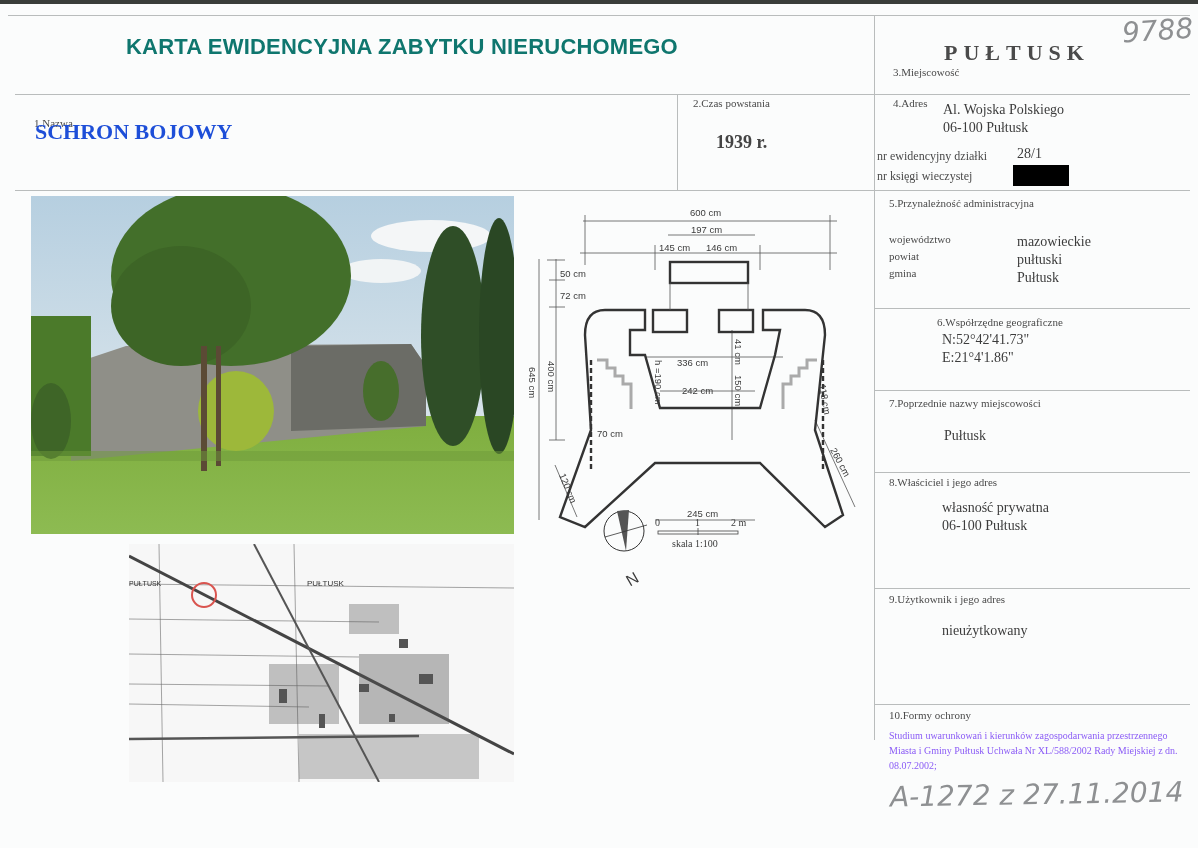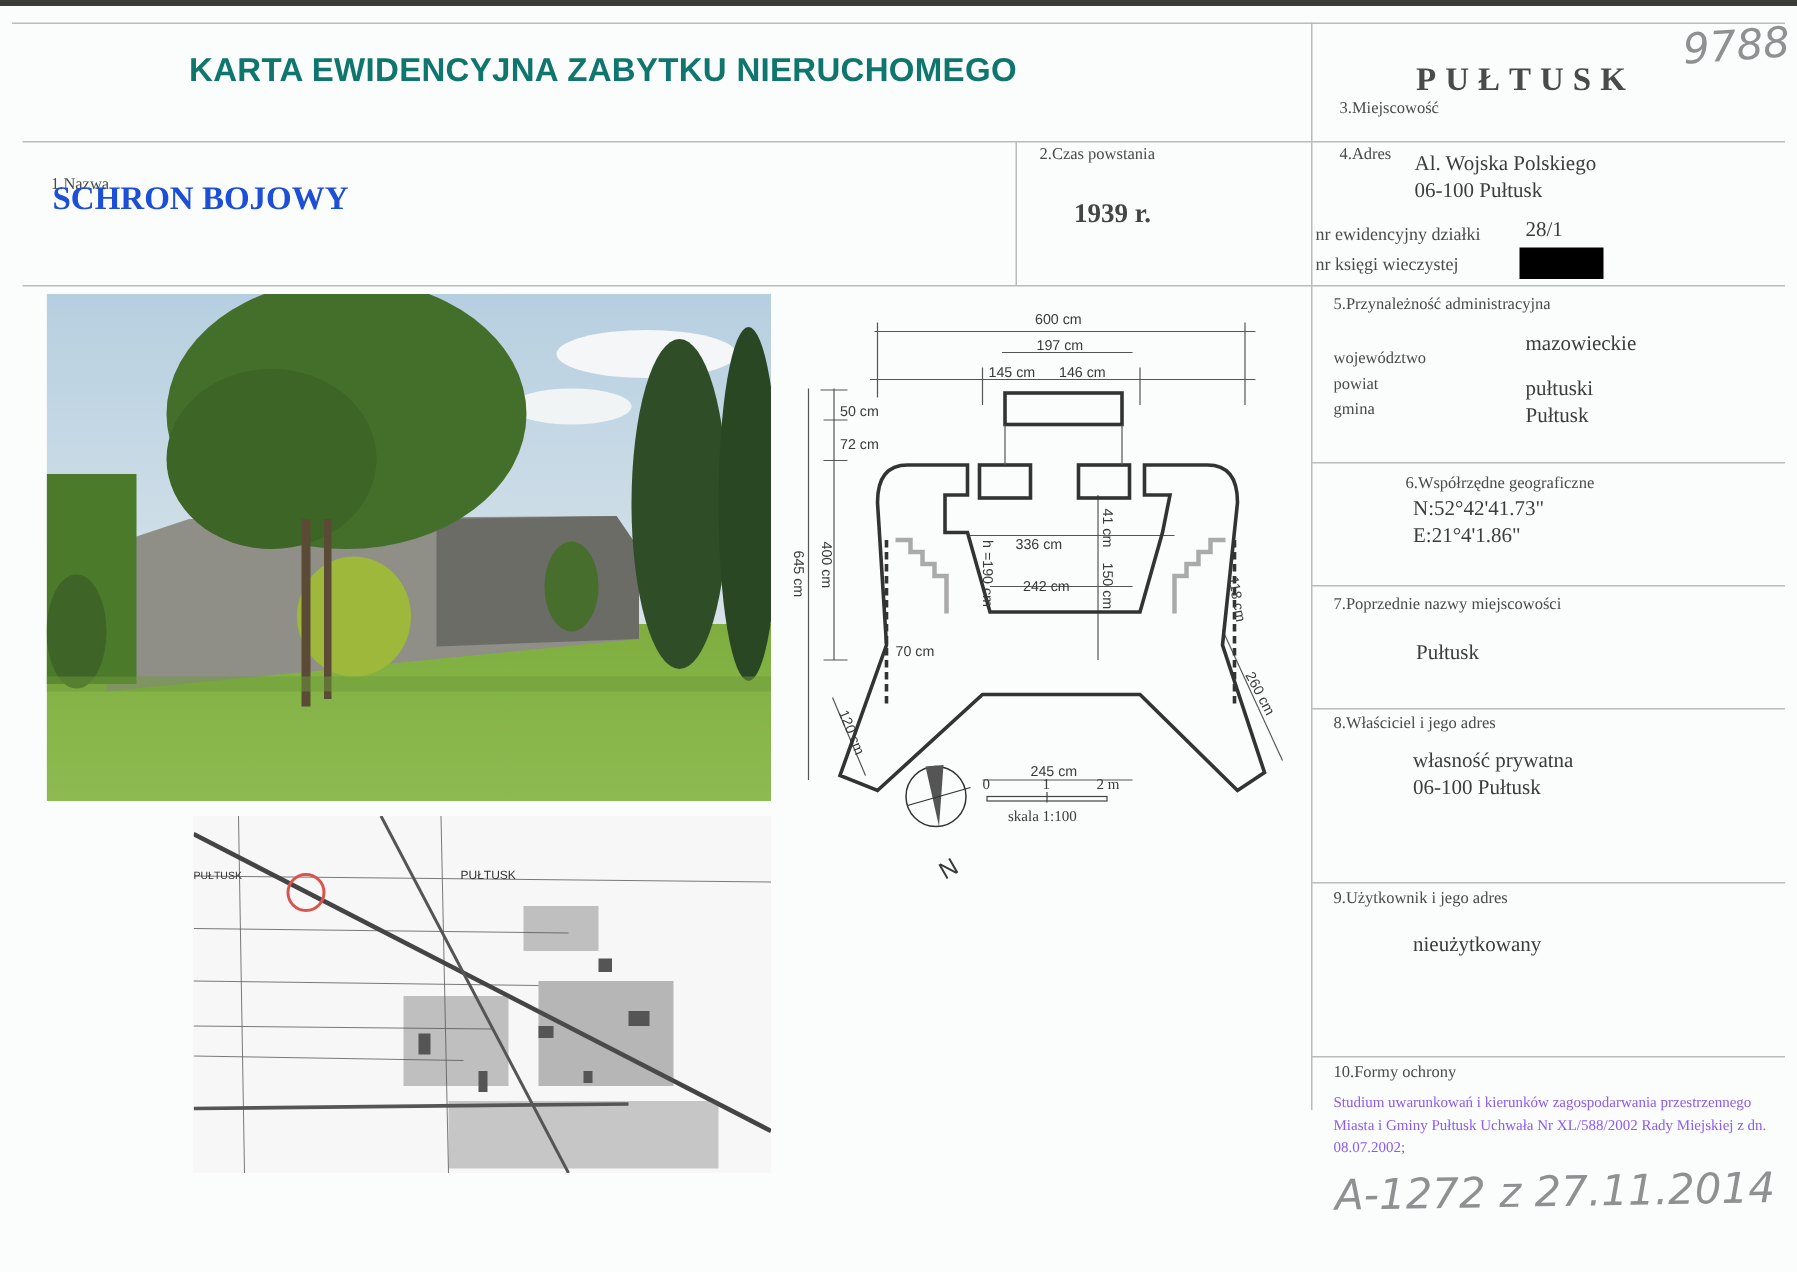--- a/index.html
+++ b/index.html
@@ -59,21 +59,21 @@
 <div class="abs label" style="left:893px; top:97px;">4.Adres</div>
 <div class="abs val" style="left:943px; top:102px;">Al. Wojska Polskiego</div>
 <div class="abs val" style="left:943px; top:120px;">06-100 Pułtusk</div>
 <div class="abs label" style="left:877px; top:149px; font-size:12px;font-family:Liberation Serif, serif;">nr ewidencyjny działki</div>
 <div class="abs val" style="left:1017px; top:146px;">28/1</div>
 <div class="abs label" style="left:877px; top:169px; font-size:12px;">nr księgi wieczystej</div>
 <div class="redact" style="left:1013px; top:165px; width:56px; height:21px;"></div>
 
 <div class="abs label" style="left:889px; top:197px;">5.Przynależność administracyjna</div>
 <div class="abs label" style="left:889px; top:233px;">województwo</div>
-<div class="abs val" style="left:1017px; top:222px;">mazowieckie</div>
+<div class="abs val" style="left:1017px; top:234px;">mazowieckie</div>
 <div class="abs label" style="left:889px; top:250px;">powiat</div>
 <div class="abs val" style="left:1017px; top:252px;">pułtuski</div>
 <div class="abs label" style="left:889px; top:267px;">gmina</div>
 <div class="abs val" style="left:1017px; top:270px;">Pułtusk</div>
 
 <div class="abs label" style="left:889px; top:316px;margin-left:48px;">6.Współrzędne geograficzne</div>
 <div class="abs val" style="left:942px; top:332px;">N:52°42'41.73"</div>
 <div class="abs val" style="left:942px; top:350px;">E:21°4'1.86"</div>
 
 <div class="abs label" style="left:889px; top:397px;">7.Poprzednie nazwy miejscowości</div>

